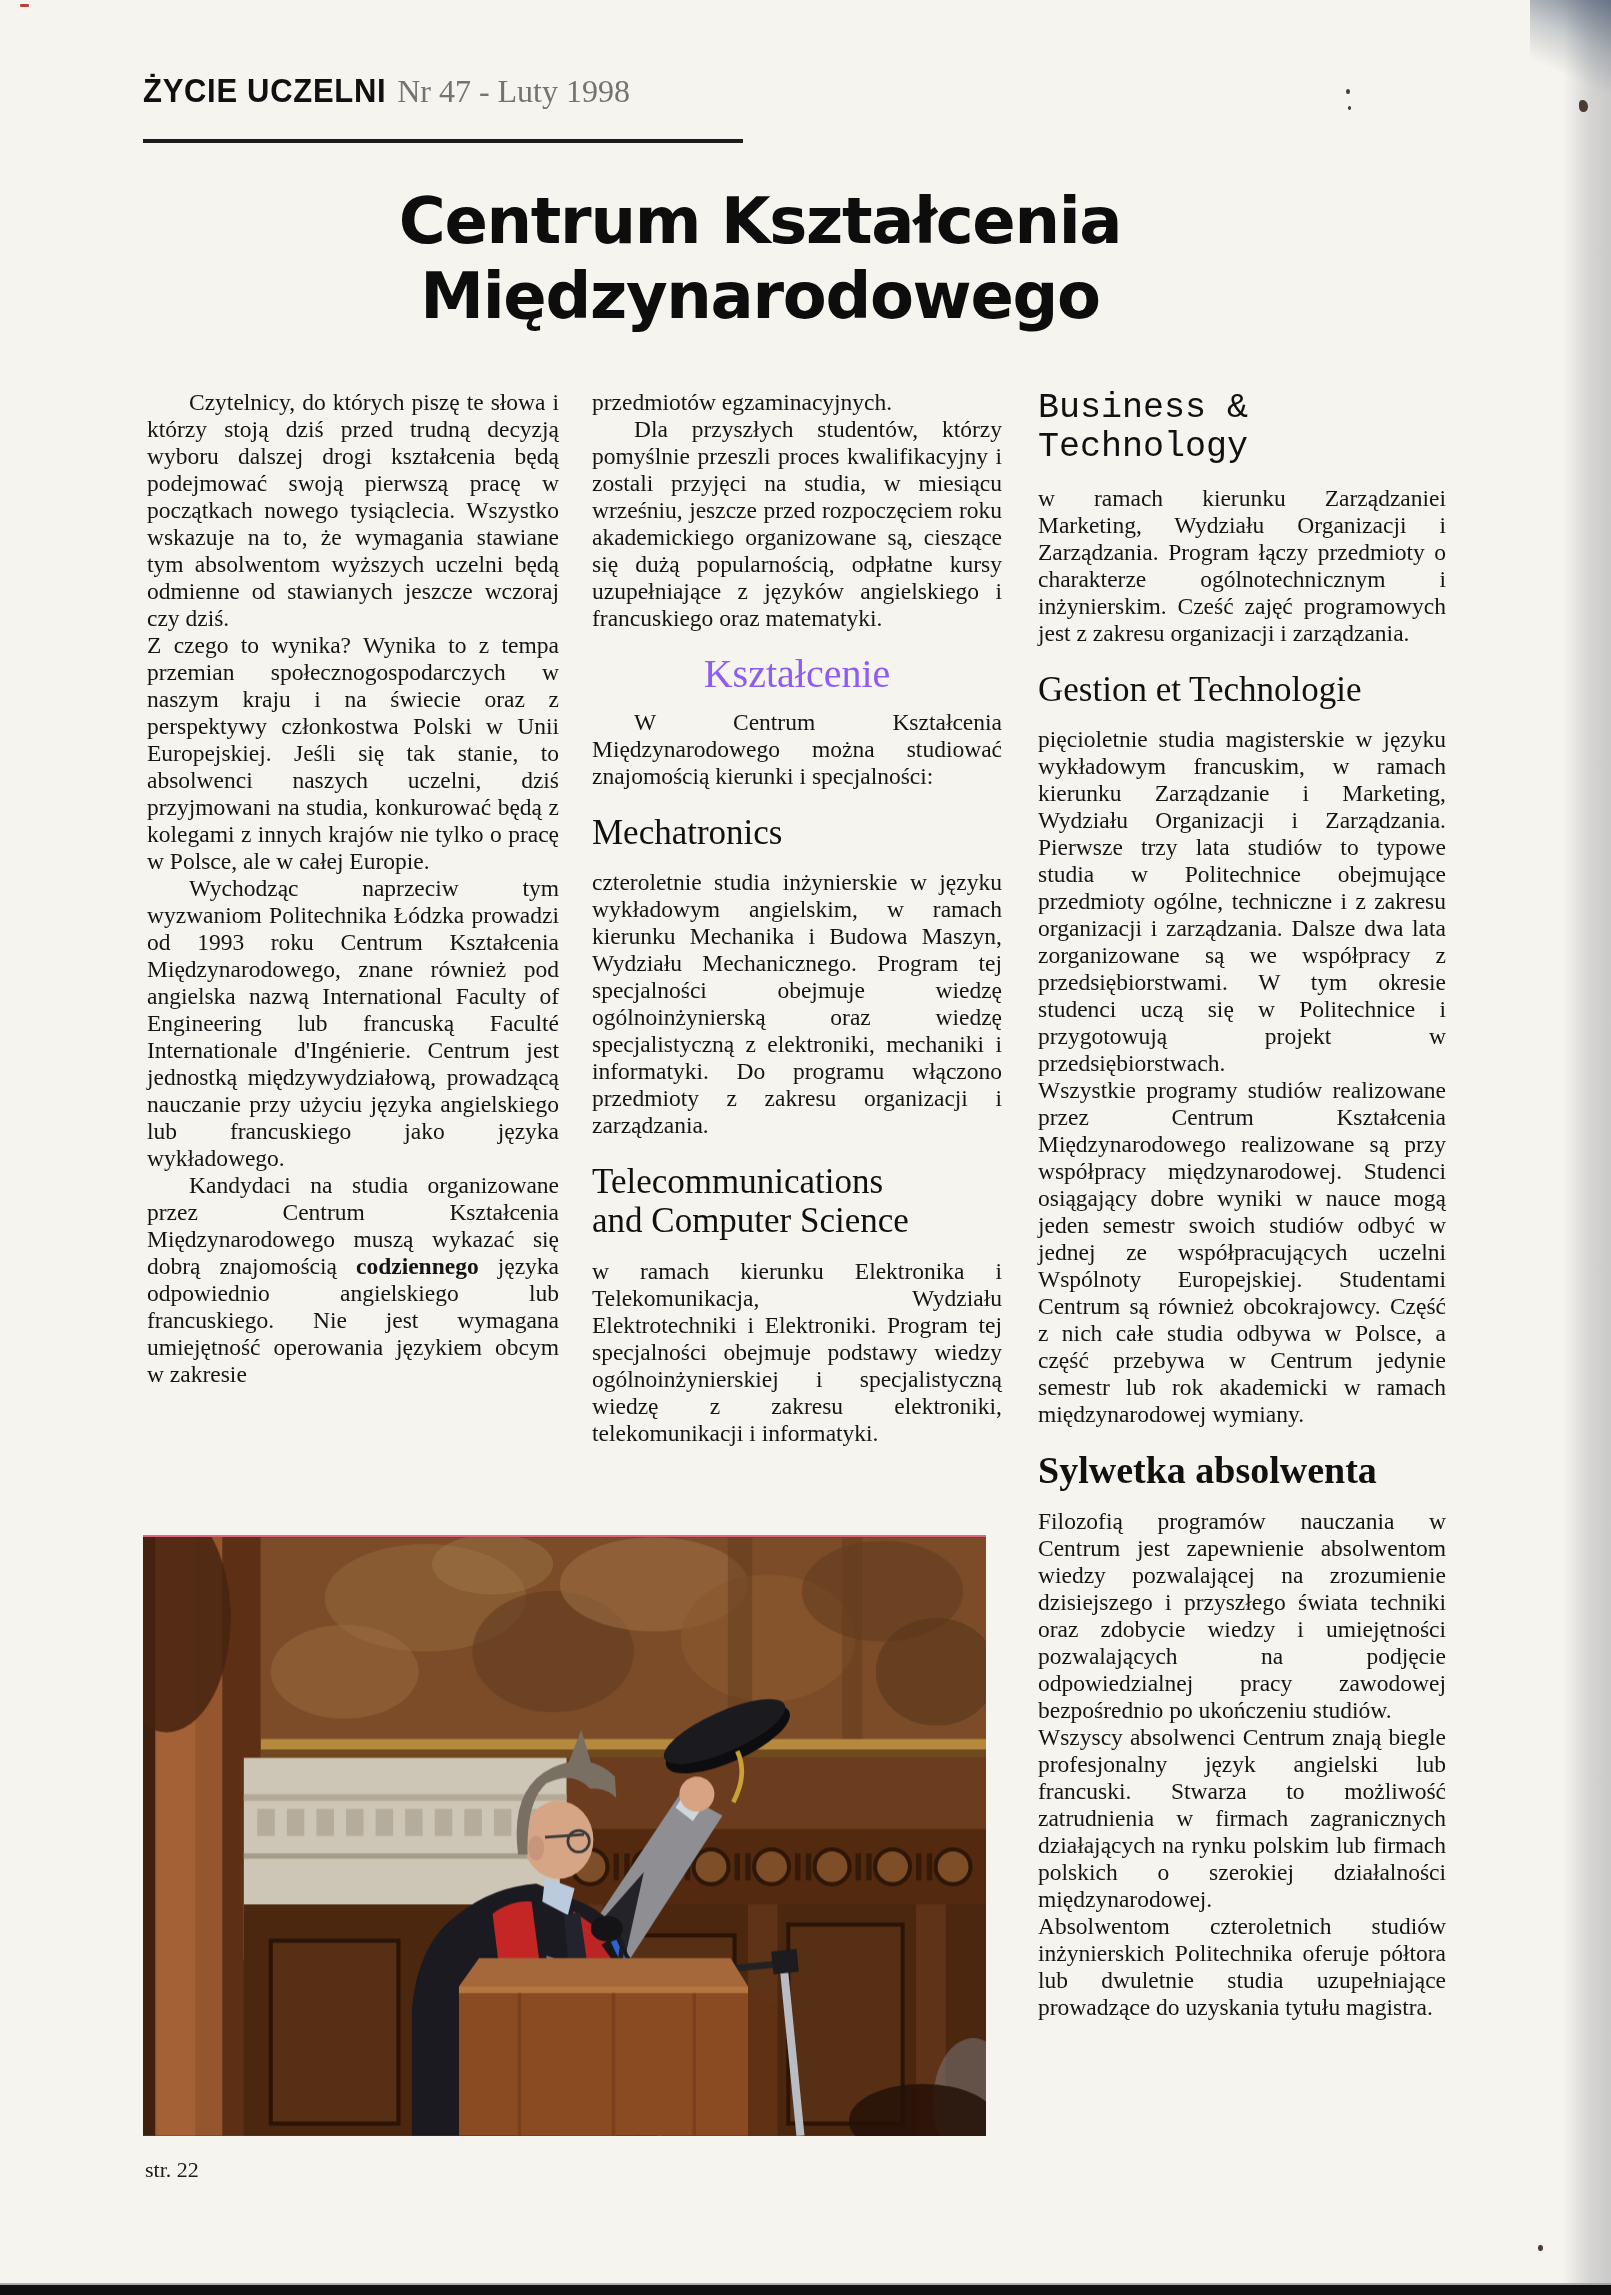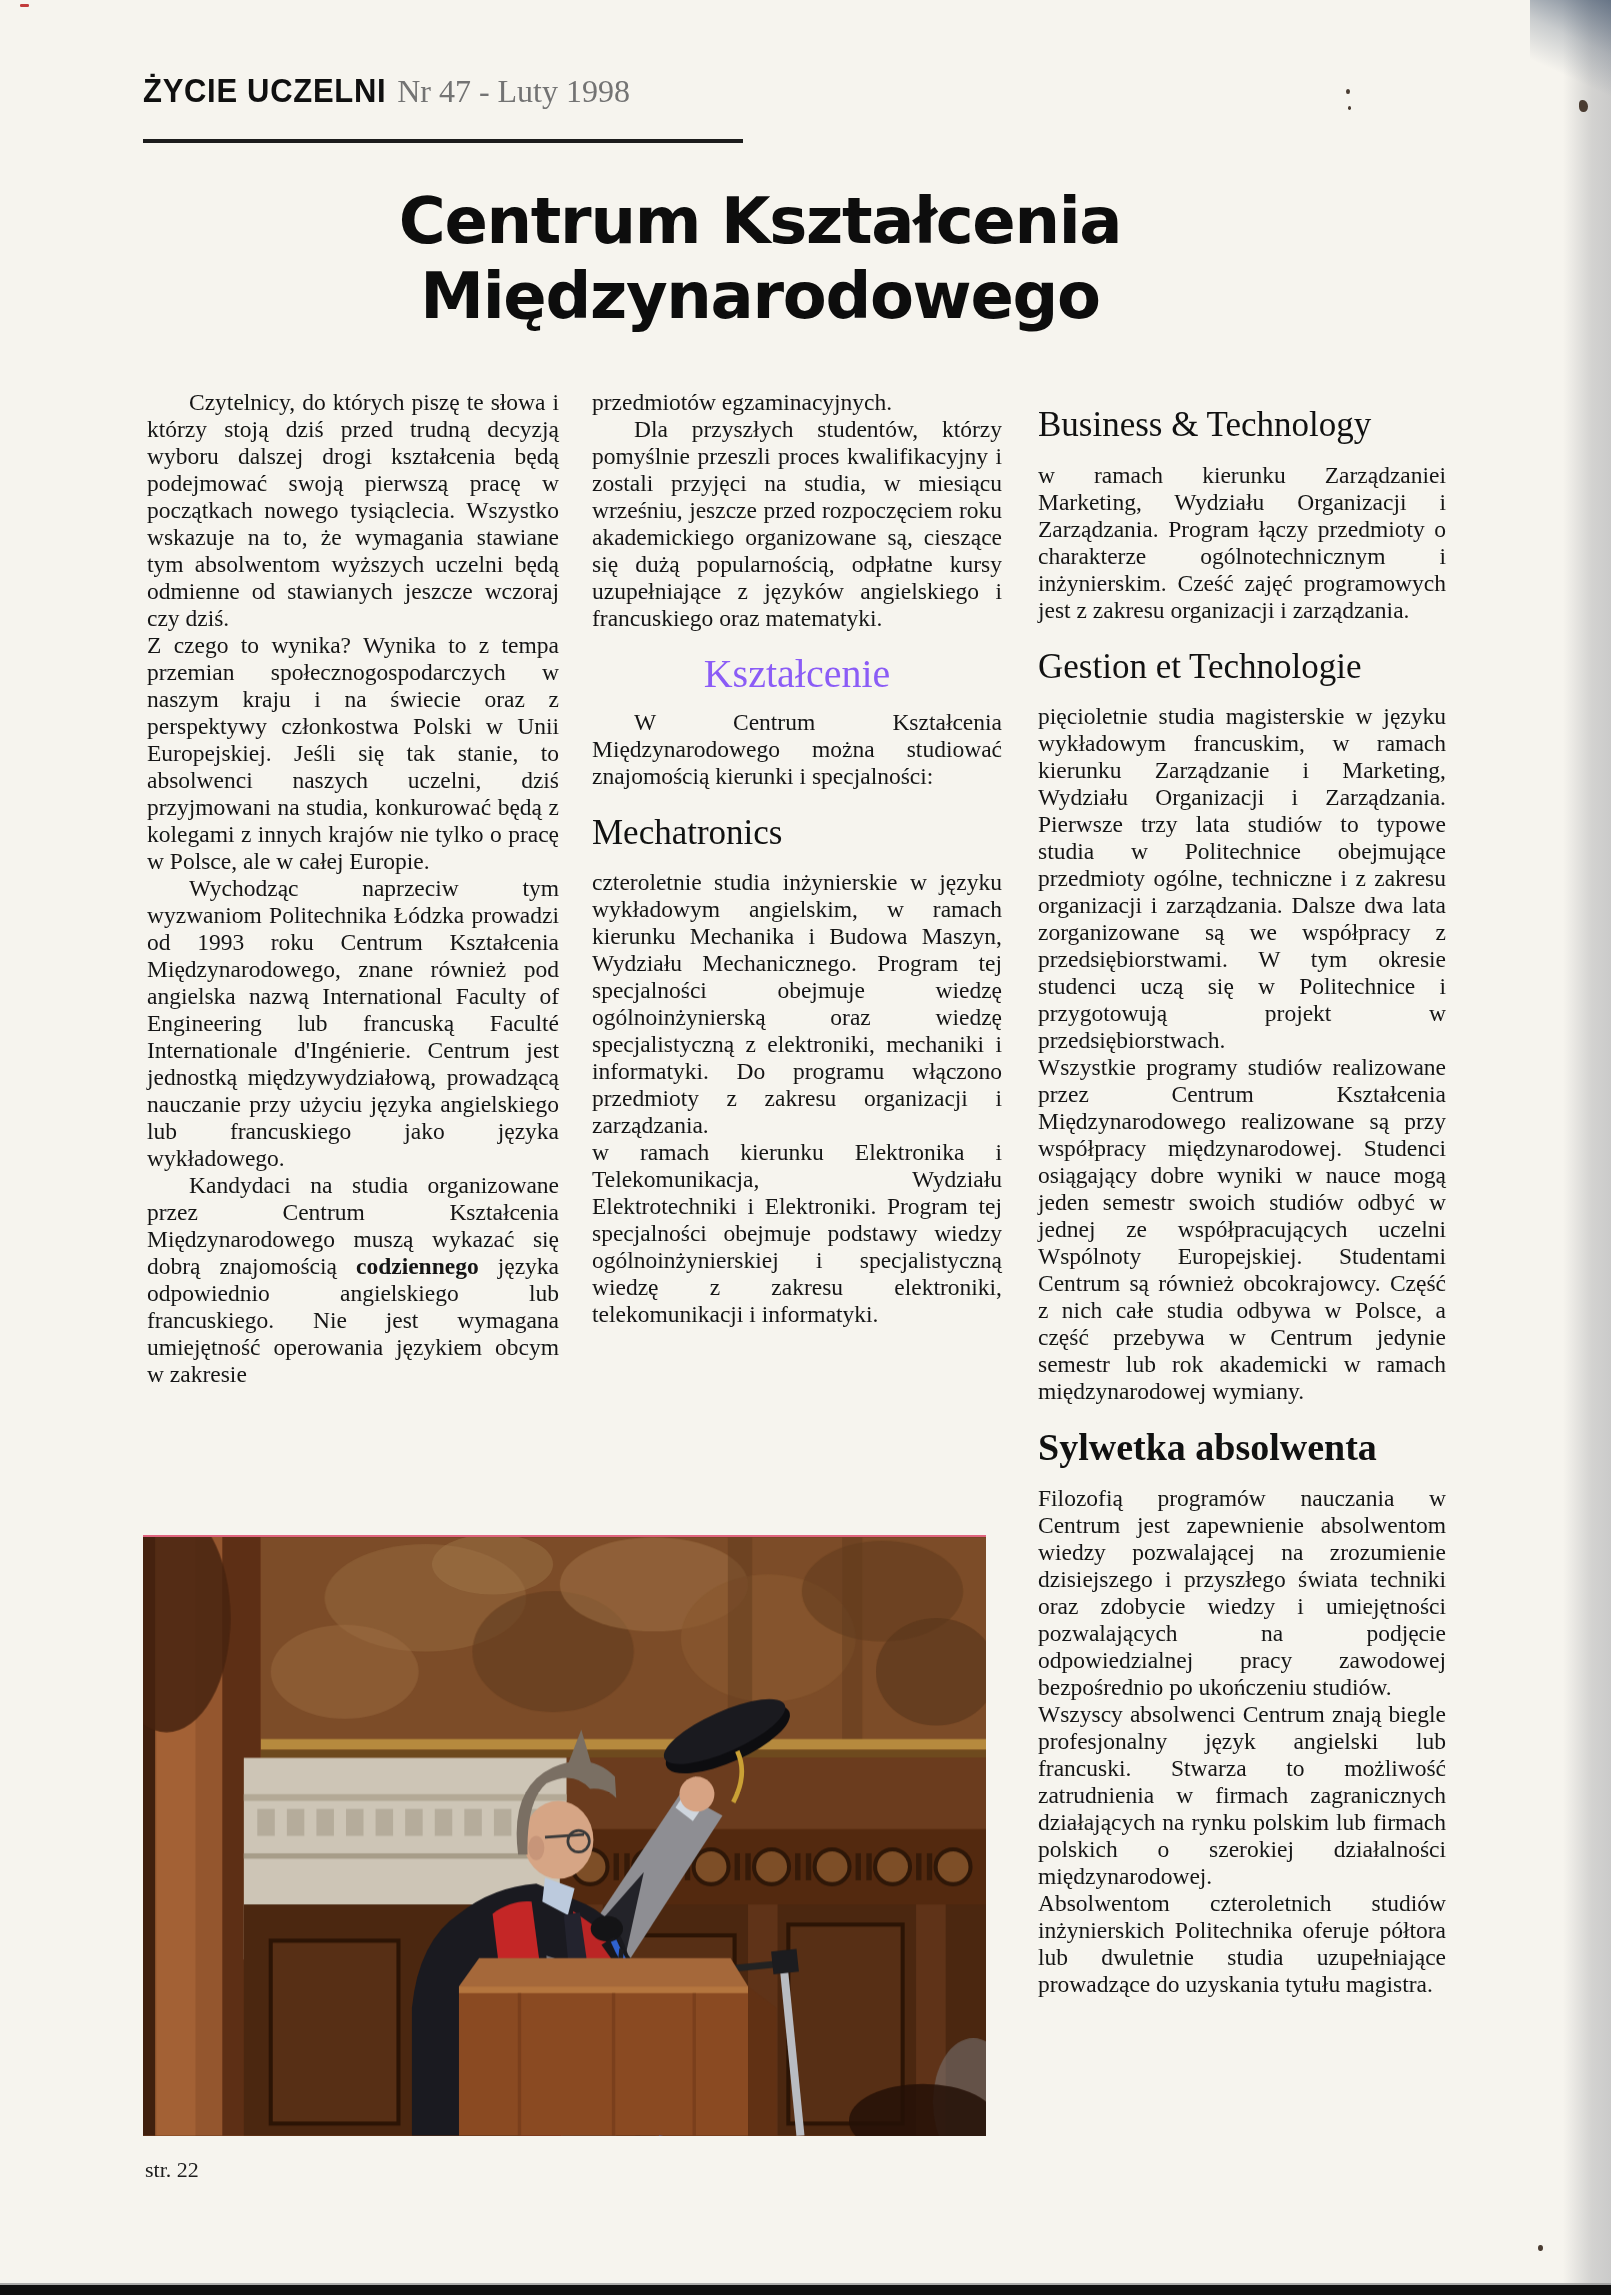--- a/index.html
+++ b/index.html
@@ -53,21 +53,21 @@
   .col p.indent{text-indent:42px;}
   .bold{font-weight:700;}
   .h-center{
     font-size:40px;line-height:43px;text-align:center;font-weight:400;
     margin:20px 0 13.5px;letter-spacing:0;color:#8b5cf6;
   }
   .subhead{
     font-size:35px;line-height:39px;text-align:left;font-weight:400;
     margin:23px 0 17.5px;color:#111;
   }
-  .subhead.first{margin-top:16px;}
+  .subhead.first{margin-top:0;font-family:Liberation Mono, monospace;}
   .subhead.bold-head{font-weight:700;font-size:38px;}
   
   .photo{
     position:absolute;left:143px;top:1535px;width:843px;height:599px;
     border-top:2px solid #e0647e;box-sizing:content-box;background:#6d3b1e;
   }
   .photo svg{display:block;}
   
   .footer{
     position:absolute;left:145px;top:2157px;
@@ -94,20 +94,24 @@
   <p class="indent"><span>Kandydaci na studia organizowane przez Centrum Kształcenia Międzynarodowego muszą wykazać się dobrą znajomością </span><span class="bold">codziennego</span><span> języka odpowiednio angielskiego lub francuskiego. Nie jest wymagana umiejętność operowania językiem obcym w zakresie</span></p>
 </div>
 
 <div class="col col2">
   <p>przedmiotów egzaminacyjnych.</p>
   <p class="indent">Dla przyszłych studentów, którzy pomyślnie przeszli proces kwalifikacyjny i zostali przyjęci na studia, w miesiącu wrześniu, jeszcze przed rozpoczęciem roku akademickiego organizowane są, cieszące się dużą popularnością, odpłatne kursy uzupełniające z języków angielskiego i francuskiego oraz matematyki.</p>
   <div class="h-center">Kształcenie</div>
   <p class="indent">W Centrum Kształcenia Międzynarodowego można studiować znajomością kierunki i specjalności:</p>
   <div class="subhead">Mechatronics</div>
   <p>czteroletnie studia inżynierskie w języku wykładowym angielskim, w ramach kierunku Mechanika i Budowa Maszyn, Wydziału Mechanicznego. Program tej specjalności obejmuje wiedzę ogólnoinżynierską oraz wiedzę specjalistyczną z elektroniki, mechaniki i informatyki. Do programu włączono przedmioty z zakresu organizacji i zarządzania.</p>
+  <div class="subhead">
+    <div>Telecommunications</div>
+    <div>and Computer Science</div>
+  </div>
   <p>w ramach kierunku Elektronika i Telekomunikacja, Wydziału Elektrotechniki i Elektroniki. Program tej specjalności obejmuje podstawy wiedzy ogólnoinżynierskiej i specjalistyczną wiedzę z zakresu elektroniki, telekomunikacji i informatyki.</p>
 </div>
 
 <div class="col col3">
   <div class="subhead first">Business &amp; Technology</div>
   <p>w ramach kierunku Zarządzaniei Marketing, Wydziału Organizacji i Zarządzania. Program łączy przedmioty o charakterze ogólnotechnicznym i inżynierskim. Cześć zajęć programowych jest z zakresu organizacji i zarządzania.</p>
   <div class="subhead">Gestion et Technologie</div>
   <p>pięcioletnie studia magisterskie w języku wykładowym francuskim, w ramach kierunku Zarządzanie i Marketing, Wydziału Organizacji i Zarządzania. Pierwsze trzy lata studiów to typowe studia w Politechnice obejmujące przedmioty ogólne, techniczne i z zakresu organizacji i zarządzania. Dalsze dwa lata zorganizowane są we współpracy z przedsiębiorstwami. W tym okresie studenci uczą się w Politechnice i przygotowują projekt w przedsiębiorstwach.</p>
   <p>Wszystkie programy studiów realizowane przez Centrum Kształcenia Międzynarodowego realizowane są przy współpracy międzynarodowej. Studenci osiągający dobre wyniki w nauce mogą jeden semestr swoich studiów odbyć w jednej ze współpracujących uczelni Wspólnoty Europejskiej. Studentami Centrum są również obcokrajowcy. Część z nich całe studia odbywa w Polsce, a część przebywa w Centrum jedynie semestr lub rok akademicki w ramach międzynarodowej wymiany.</p>
   <div class="subhead bold-head">Sylwetka absolwenta</div>

